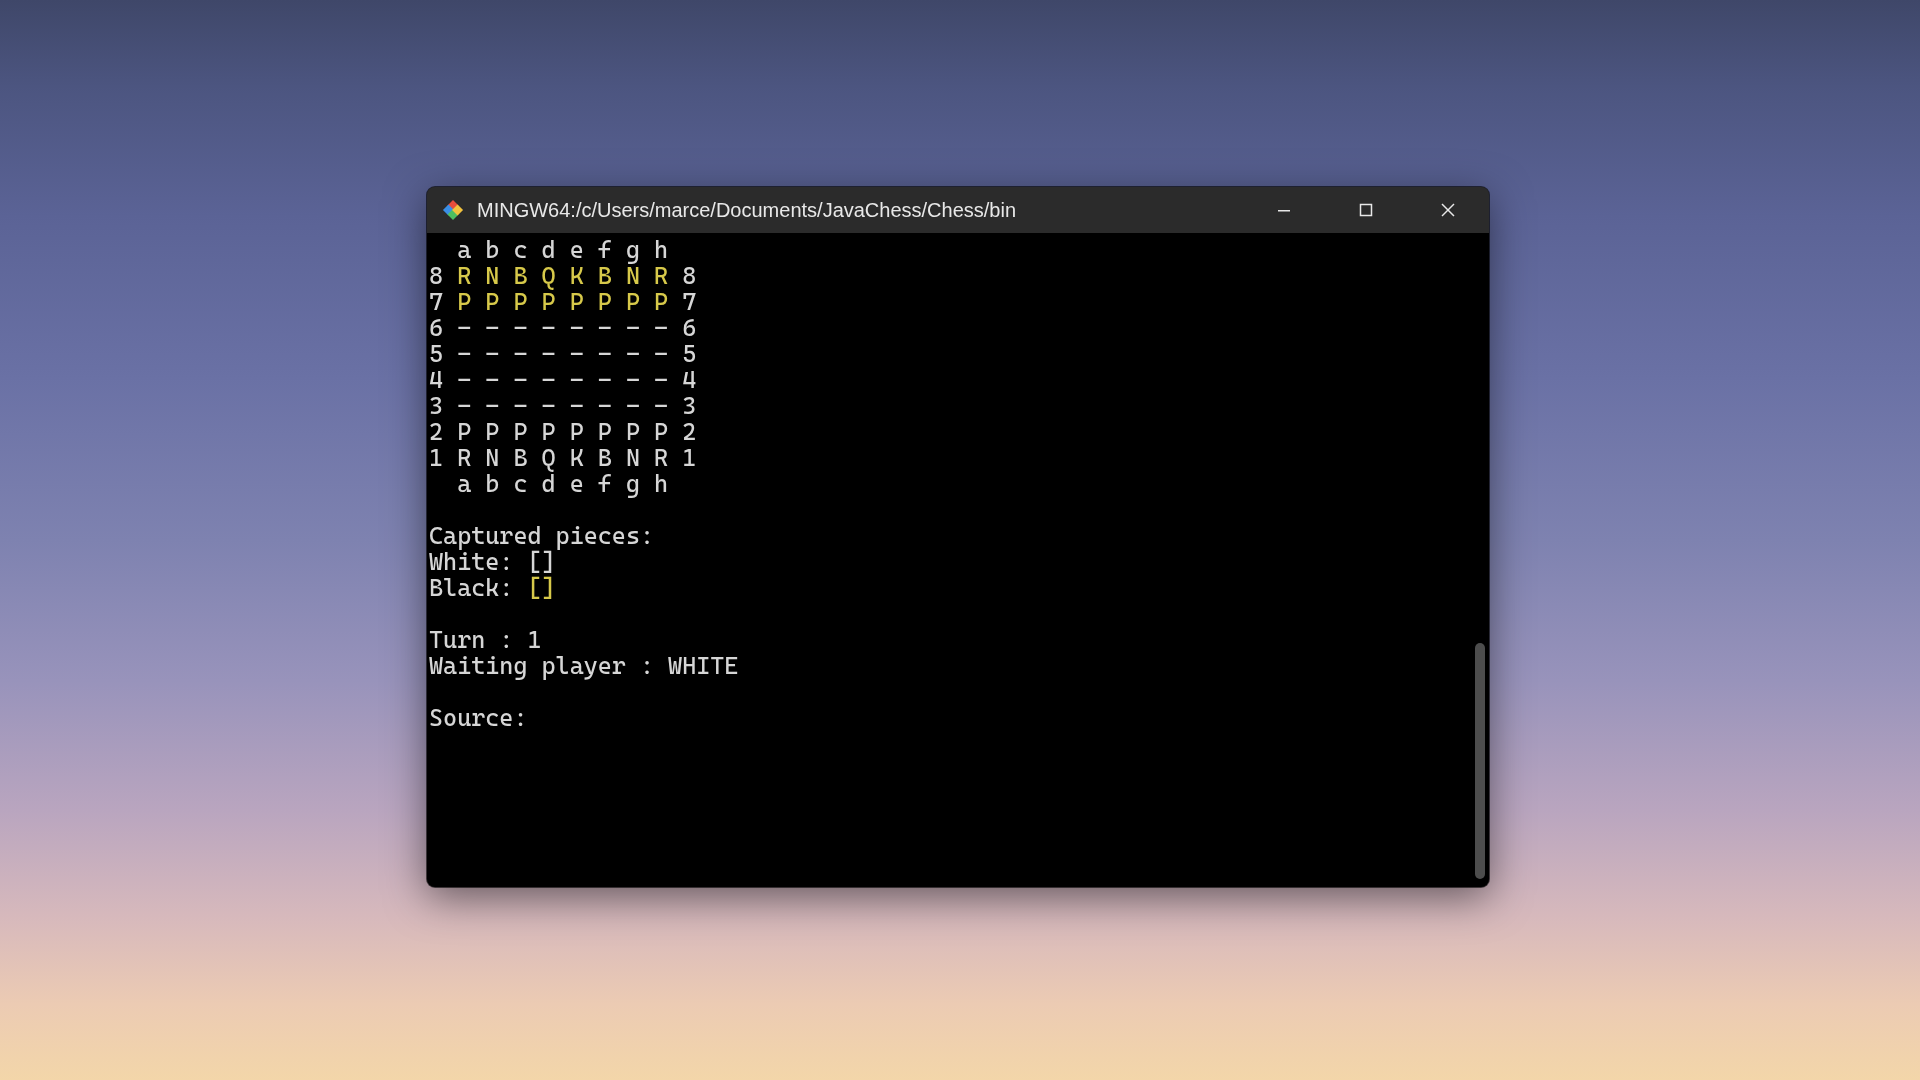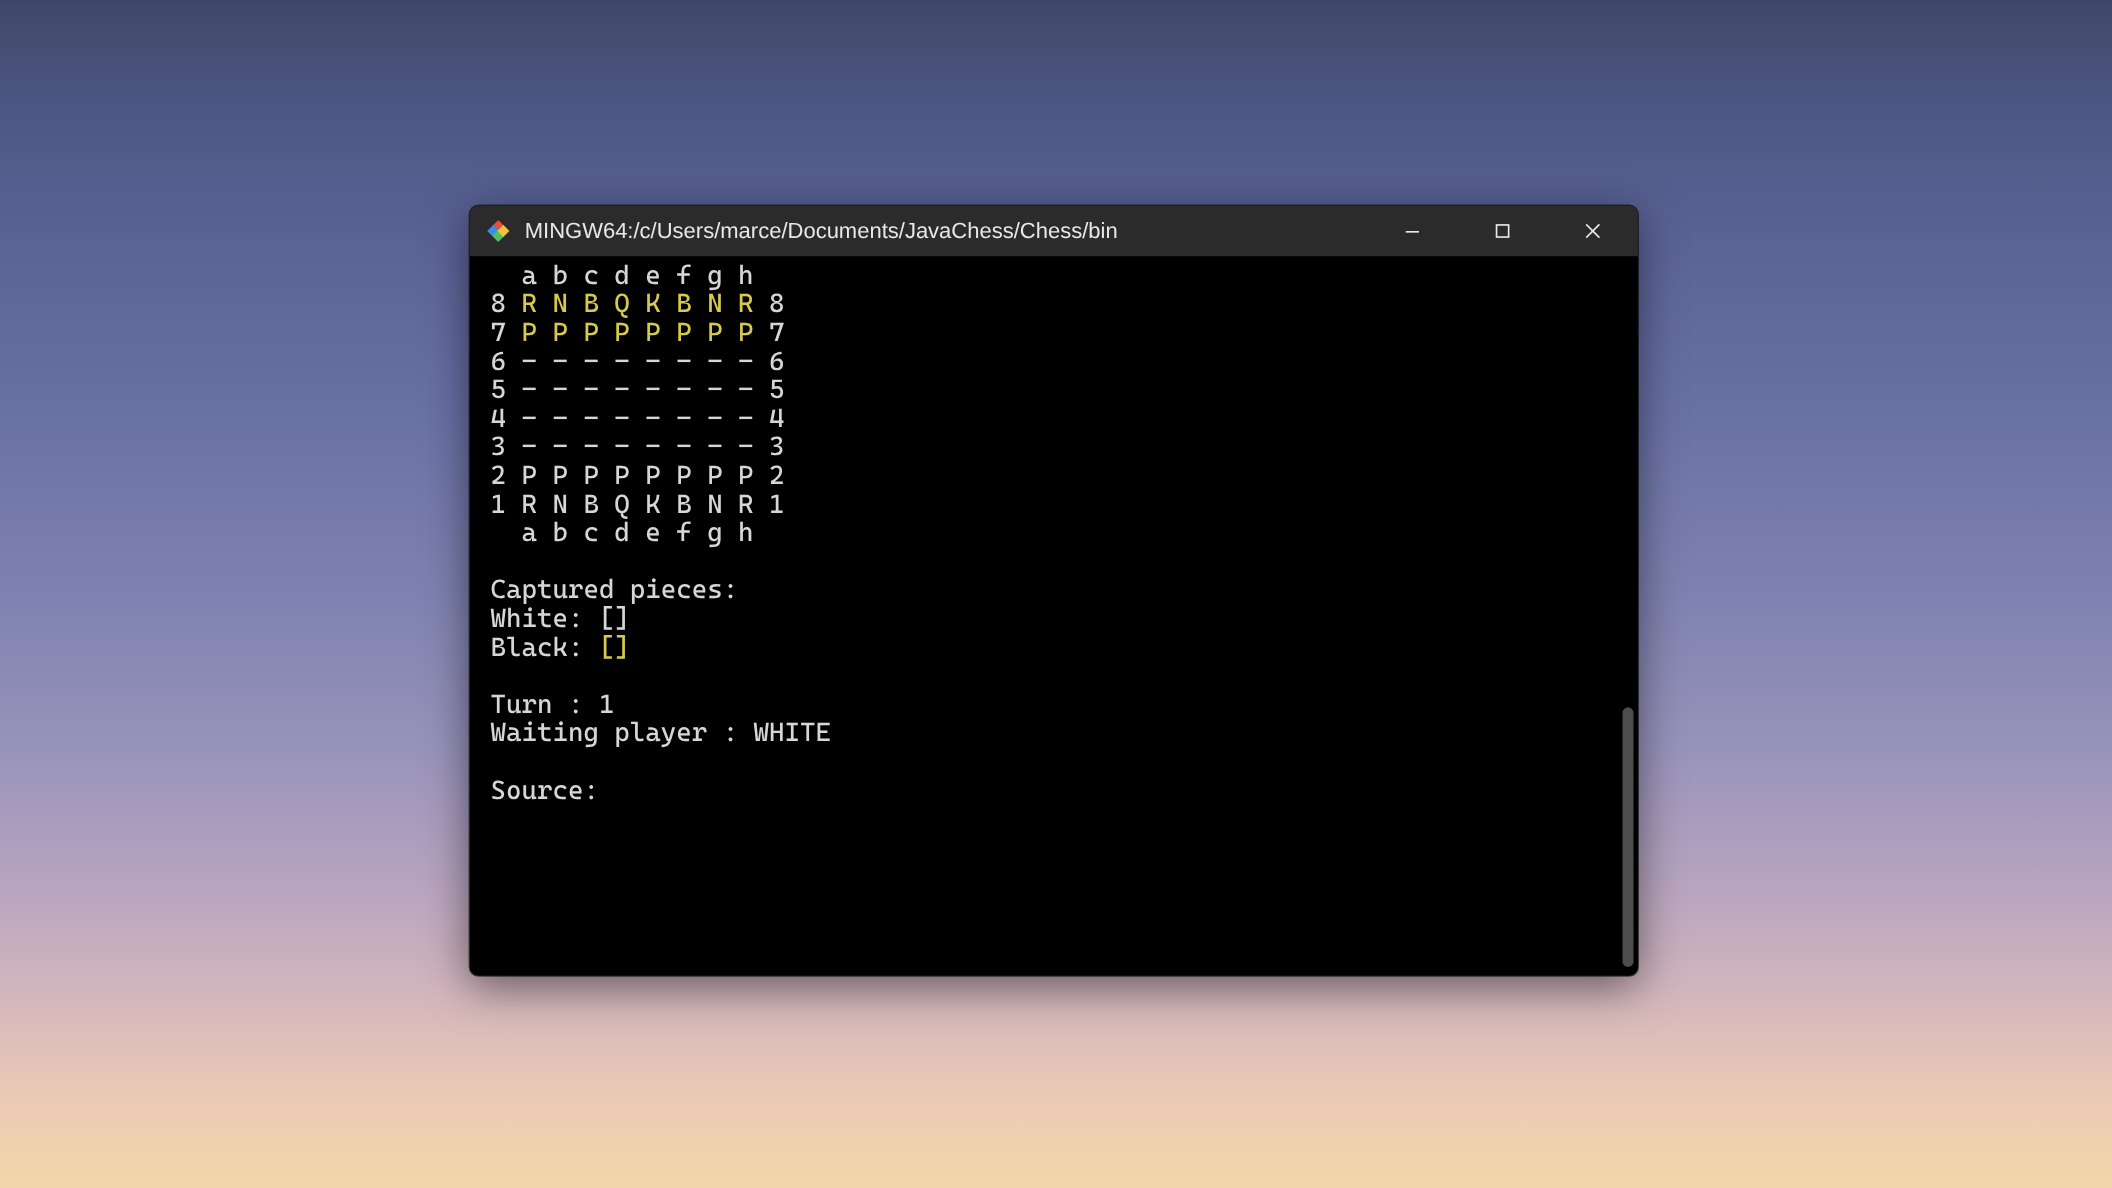--- a/index.html
+++ b/index.html
@@ -71,21 +71,21 @@
     height: 100%;
     display: flex;
     align-items: center;
     justify-content: center;
     color: #e8e8e8;
   }
   .terminal-body {
     flex: 1;
     background: #000000;
     position: relative;
-    padding: 4px 0 0 19px;
+    padding: 4px 0 0 2px;
     font-family: "Cascadia Mono", Consolas, "Courier New", monospace;
     font-size: 24px;
     line-height: 26px;
     color: #d6d6d6;
     white-space: pre;
   }
   .terminal-body .yellow { color: #d7c94a; }
   .terminal-body .white  { color: #d6d6d6; }
   .scrollbar {
     position: absolute;

